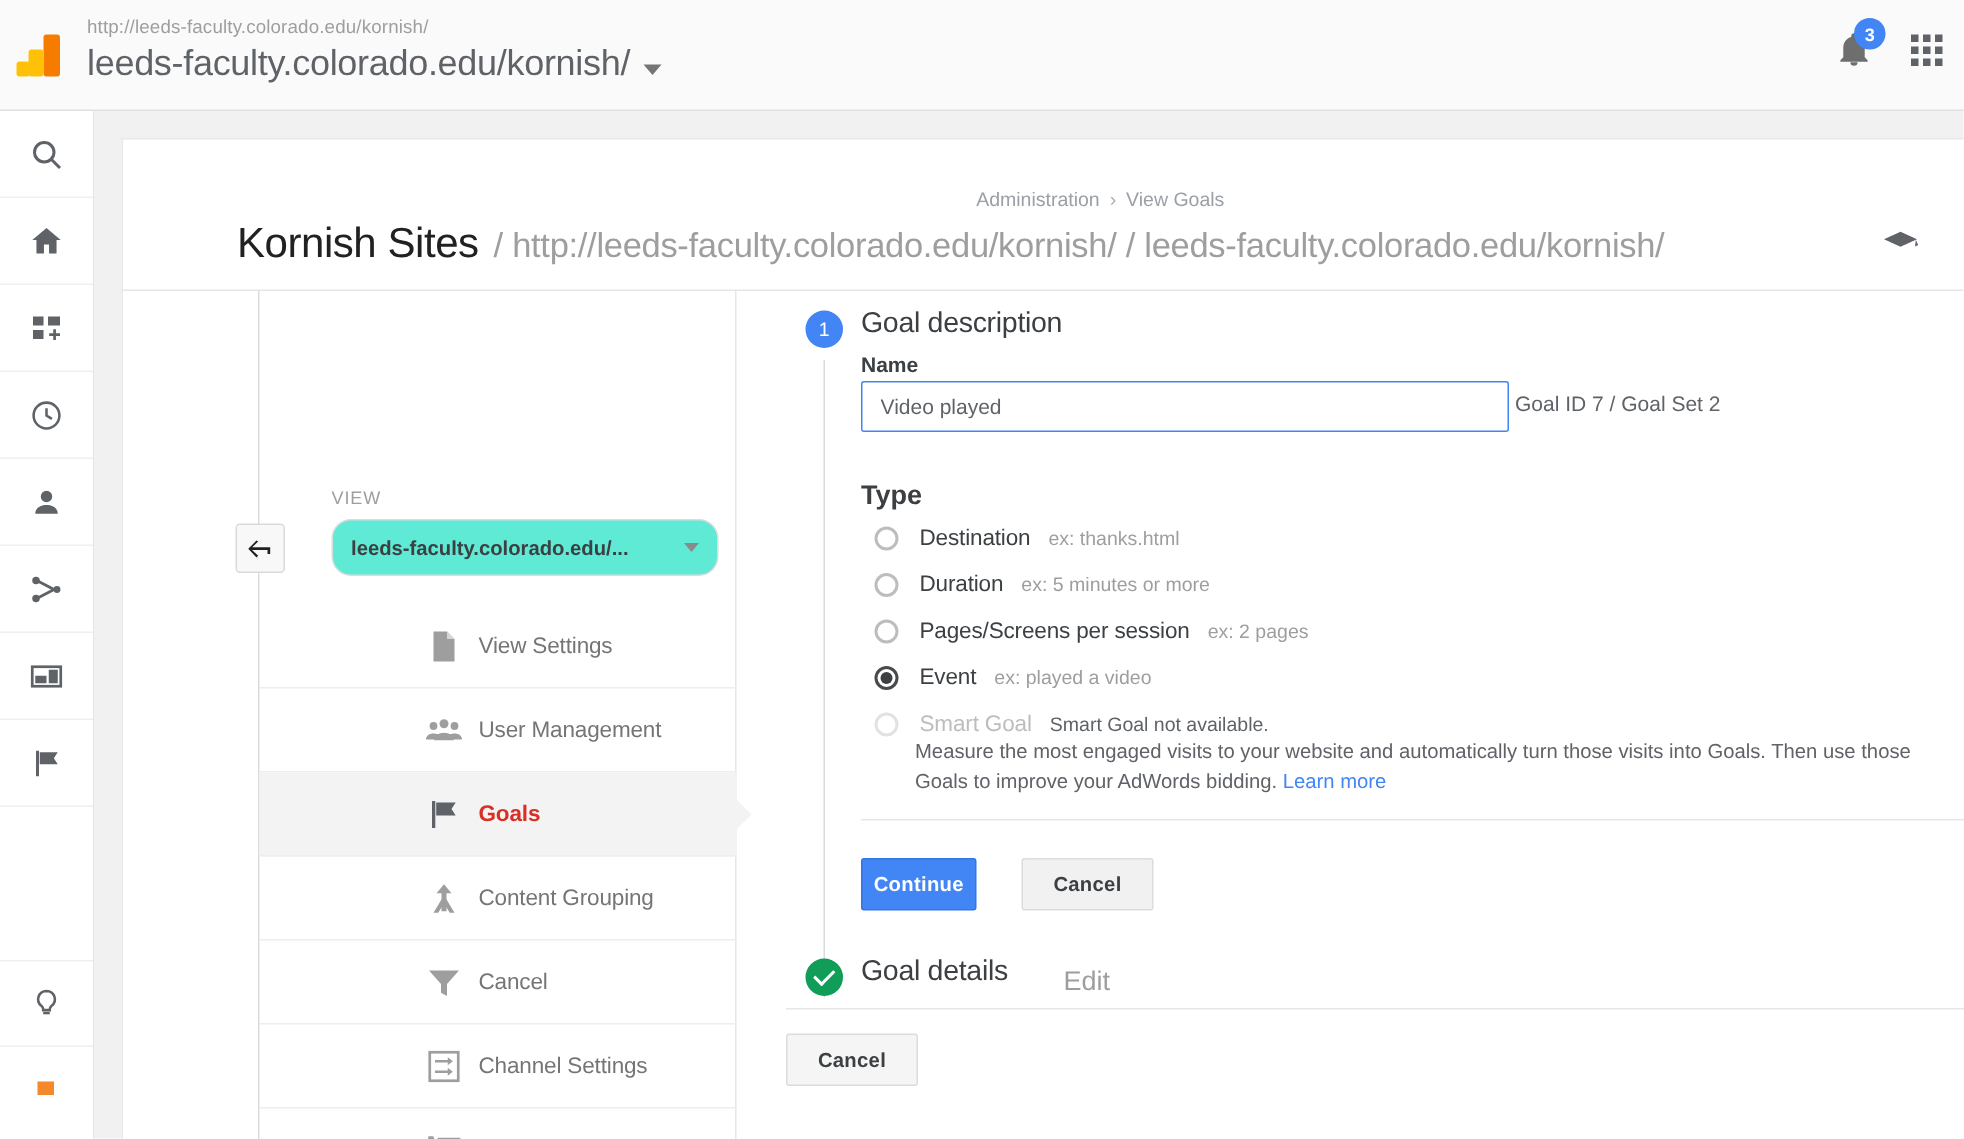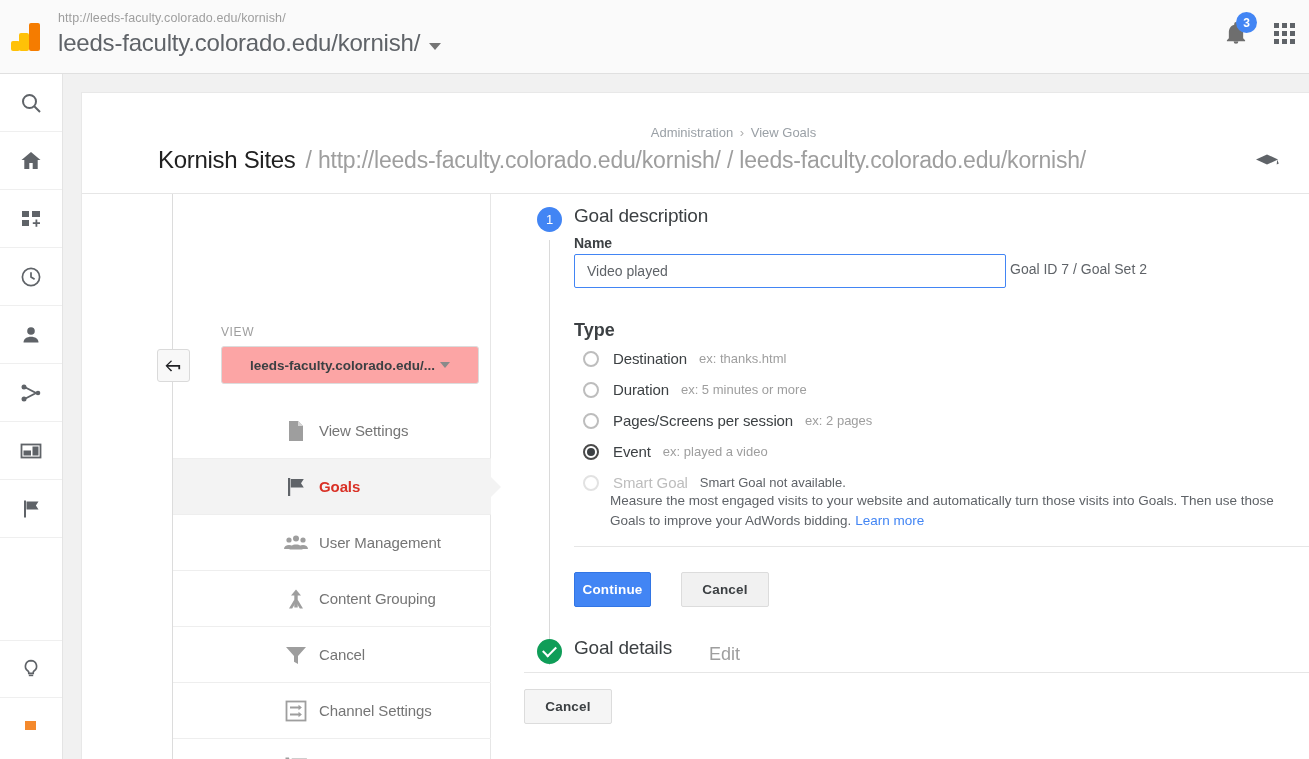--- a/index.html
+++ b/index.html
@@ -100,21 +100,21 @@
     position: relative; height: 101px;
     border-bottom: 1px solid #e6e6e6;
     padding-left: 76px; padding-top: 32px; text-align: center;
   }
   .breadcrumb { font-size: 13px; color: #9aa0a6; line-height: 16px; }
   .breadcrumb .sep { color: #b0b0b0; padding: 0 3px; }
   .title-row {
     display: flex; align-items: baseline; gap: 0;
     margin-top: 5px; white-space: nowrap;
   }
-  .title-main { font-size: 24px; color: #212121; letter-spacing: -.3px; }
+  .title-main { font-size: 28px; color: #212121; letter-spacing: -.3px; }
   .title-path { font-size: 23px; color: #9e9e9e; letter-spacing: -.2px; margin-left: 10px; }
   .cap-icon { position: absolute; right: 28px; top: 57px; }
 
   
   .body-wrap { position: relative; height: 574px; display: flex; }
 
   .admin-col {
     position: relative;
     width: 409px; height: 574px;
     border-right: 1px solid #e6e6e6;
@@ -130,23 +130,23 @@
     display: flex; align-items: center; justify-content: center;
     cursor: pointer;
   }
   .view-label {
     position: absolute; left: 139px; top: 131px;
     font-size: 12px; color: #9e9e9e; letter-spacing: .6px;
   }
   .view-select {
     position: absolute; left: 139px; top: 152px;
     width: 258px; height: 38px;
-    background: #fca5a5; border: 1px solid #dcdcdc; border-radius: 3px;
+    background: #5eead4; border: 1px solid #dcdcdc; border-radius: 13px;
     display: flex; align-items: center;
-    padding: 0 28px; cursor: pointer;
+    padding: 0 12px; cursor: pointer;
   }
   .view-select span {
     font-size: 13.5px; font-weight: bold; color: #3c4043;
     flex: 1; overflow: hidden; white-space: nowrap;
   }
   .sel-caret {
     width: 0; height: 0;
     border-left: 5px solid transparent;
     border-right: 5px solid transparent;
     border-top: 6px solid #8a8a8a;
@@ -435,42 +435,42 @@
           <div class="menu-item">
             <span class="mi-icon">
               <svg width="20" height="22" viewBox="0 0 20 22">
                   <path fill="#9e9e9e" d="M3 1h9l5 5v15H3z"></path>
                   <path fill="#d6d6d6" d="M12 1l5 5h-5z"></path>
                 </svg>
             </span>
             <span class="mi-label">View Settings</span>
           </div>
 
-          <div class="menu-item active">
-            <span class="mi-icon">
-              <svg width="22" height="22" viewBox="0 0 22 22">
-                  <path fill="#5f6368" d="M3 2h2.2v18H3zM5.8 3h13l-2.8 4.3 2.8 4.3h-13z"></path>
-                </svg>
-            </span>
-            <span class="mi-label">Goals</span>
-            <i class="active-arrow"></i>
-          </div>
-
           <div class="menu-item">
             <span class="mi-icon">
               <svg width="24" height="18" viewBox="0 0 24 18">
                 <circle cx="5" cy="6" r="2.6" fill="#9e9e9e"></circle>
                   <circle cx="12" cy="4.5" r="3" fill="#9e9e9e"></circle>
                   <circle cx="19" cy="6" r="2.6" fill="#9e9e9e"></circle>
                 <path fill="#9e9e9e" d="M0 15c0-2.6 2.3-4 5-4s5 1.4 5 4zM14 15c0-2.6 2.3-4 5-4s5 1.4 5 4zM5.5 15.5c0-3.1 2.9-5 6.5-5s6.5 1.9 6.5 5z"></path>
               </svg>
             </span>
             <span class="mi-label">User Management</span>
           </div>
 
+          <div class="menu-item active">
+            <span class="mi-icon">
+              <svg width="22" height="22" viewBox="0 0 22 22">
+                  <path fill="#5f6368" d="M3 2h2.2v18H3zM5.8 3h13l-2.8 4.3 2.8 4.3h-13z"></path>
+                </svg>
+            </span>
+            <span class="mi-label">Goals</span>
+            <i class="active-arrow"></i>
+          </div>
+
           <div class="menu-item">
             <span class="mi-icon">
               <svg width="22" height="22" viewBox="0 0 22 22">
                 <path fill="#9e9e9e" d="M11 1.5l5 6h-3.3v12h-3.4v-12H6z"></path>
                 <path fill="#9e9e9e" d="M9.4 11.5L4 20.5h3.2l3.6-6zM12.6 11.5l5.4 9h-3.2l-3.6-6z"></path>
               </svg>
             </span>
             <span class="mi-label">Content Grouping</span>
           </div>
 

